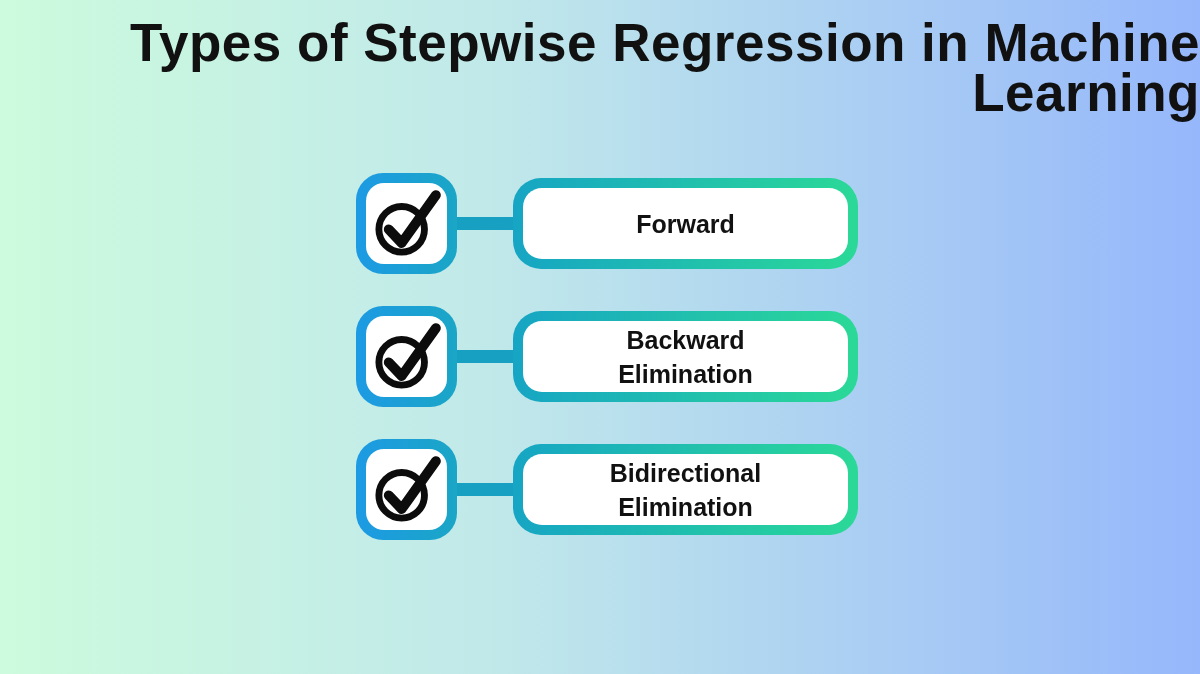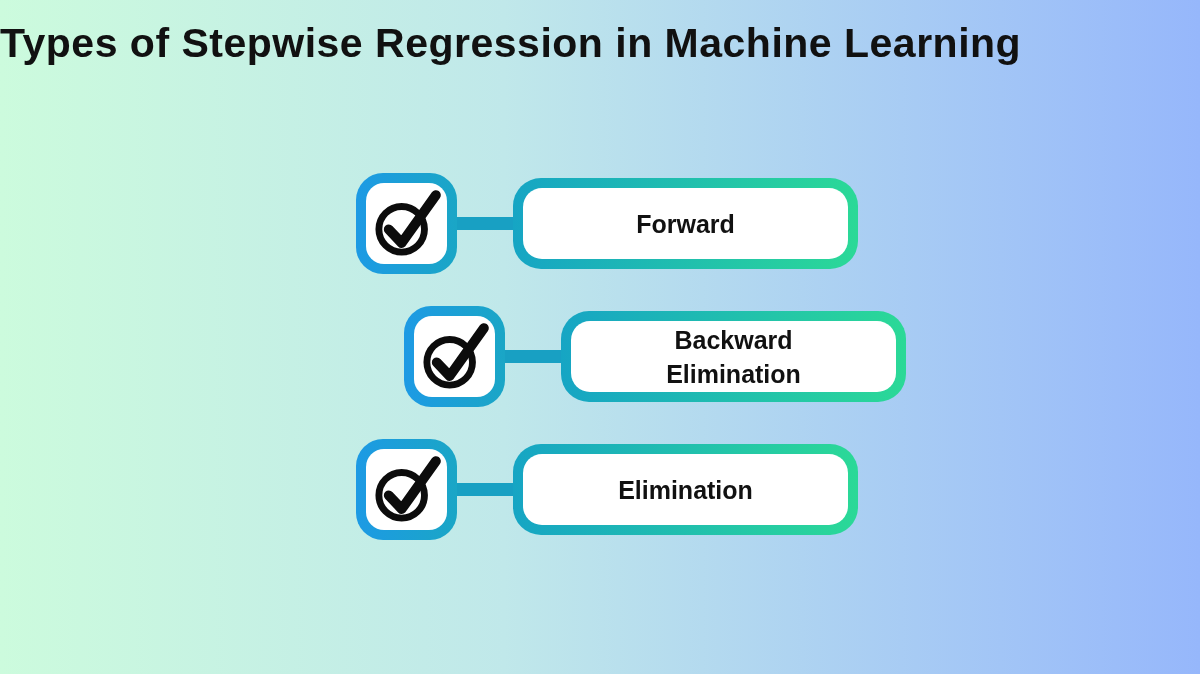--- a/index.html
+++ b/index.html
@@ -17,35 +17,35 @@
   *{margin:0;padding:0;box-sizing:border-box;}
   html,body{width:1200px;height:674px;overflow:hidden;}
   body{
     font-family:"Liberation Sans","DejaVu Sans",sans-serif;
     background:linear-gradient(90deg,var(--background-left) 0%,var(--background-mid) 42%,var(--background-right) 100%);
     position:relative;
   }
   .title{
     position:absolute;
     top:18px;left:0;width:1200px;
-    text-align:left;
-    font-size:41px;
+    text-align:right;
+    font-size:53px;
     font-weight:700;
     letter-spacing:0.5px;
     color:var(--text);
     line-height:50px;
   }
   .row{
     position:absolute;
     left:356px;
     width:413px;
     height:101px;
   }
   .row.r0{top:173px;}
-  .row.r1{top:306px;margin-left:48px;}
+  .row.r1{top:306px;}
   .row.r2{top:439px;}
   .connector{
     position:absolute;
     left:90px;top:44px;
     width:90px;height:13px;
     background:var(--connector);
   }
   .icon-box{
     position:absolute;
     left:0;top:0;
@@ -131,18 +131,19 @@
     <div class="icon-box">
       <div class="icon-box-inner">
         <svg viewBox="0 0 100 100" aria-hidden="true">
           <circle cx="43" cy="57" r="30" fill="none" stroke="#0c0c0c" stroke-width="9"></circle>
           <path d="M26 57 L43 75 L88 12" fill="none" stroke="#0c0c0c" stroke-width="13" stroke-linecap="round" stroke-linejoin="round"></path>
         </svg>
       </div>
     </div>
     <div class="label-box">
       <div class="label-box-inner">
+        <div class="label-line">Bidirectional</div>
         <div class="label-line">Elimination</div>
       </div>
     </div>
   </div>
 
 </div>
 
 </body></html>

